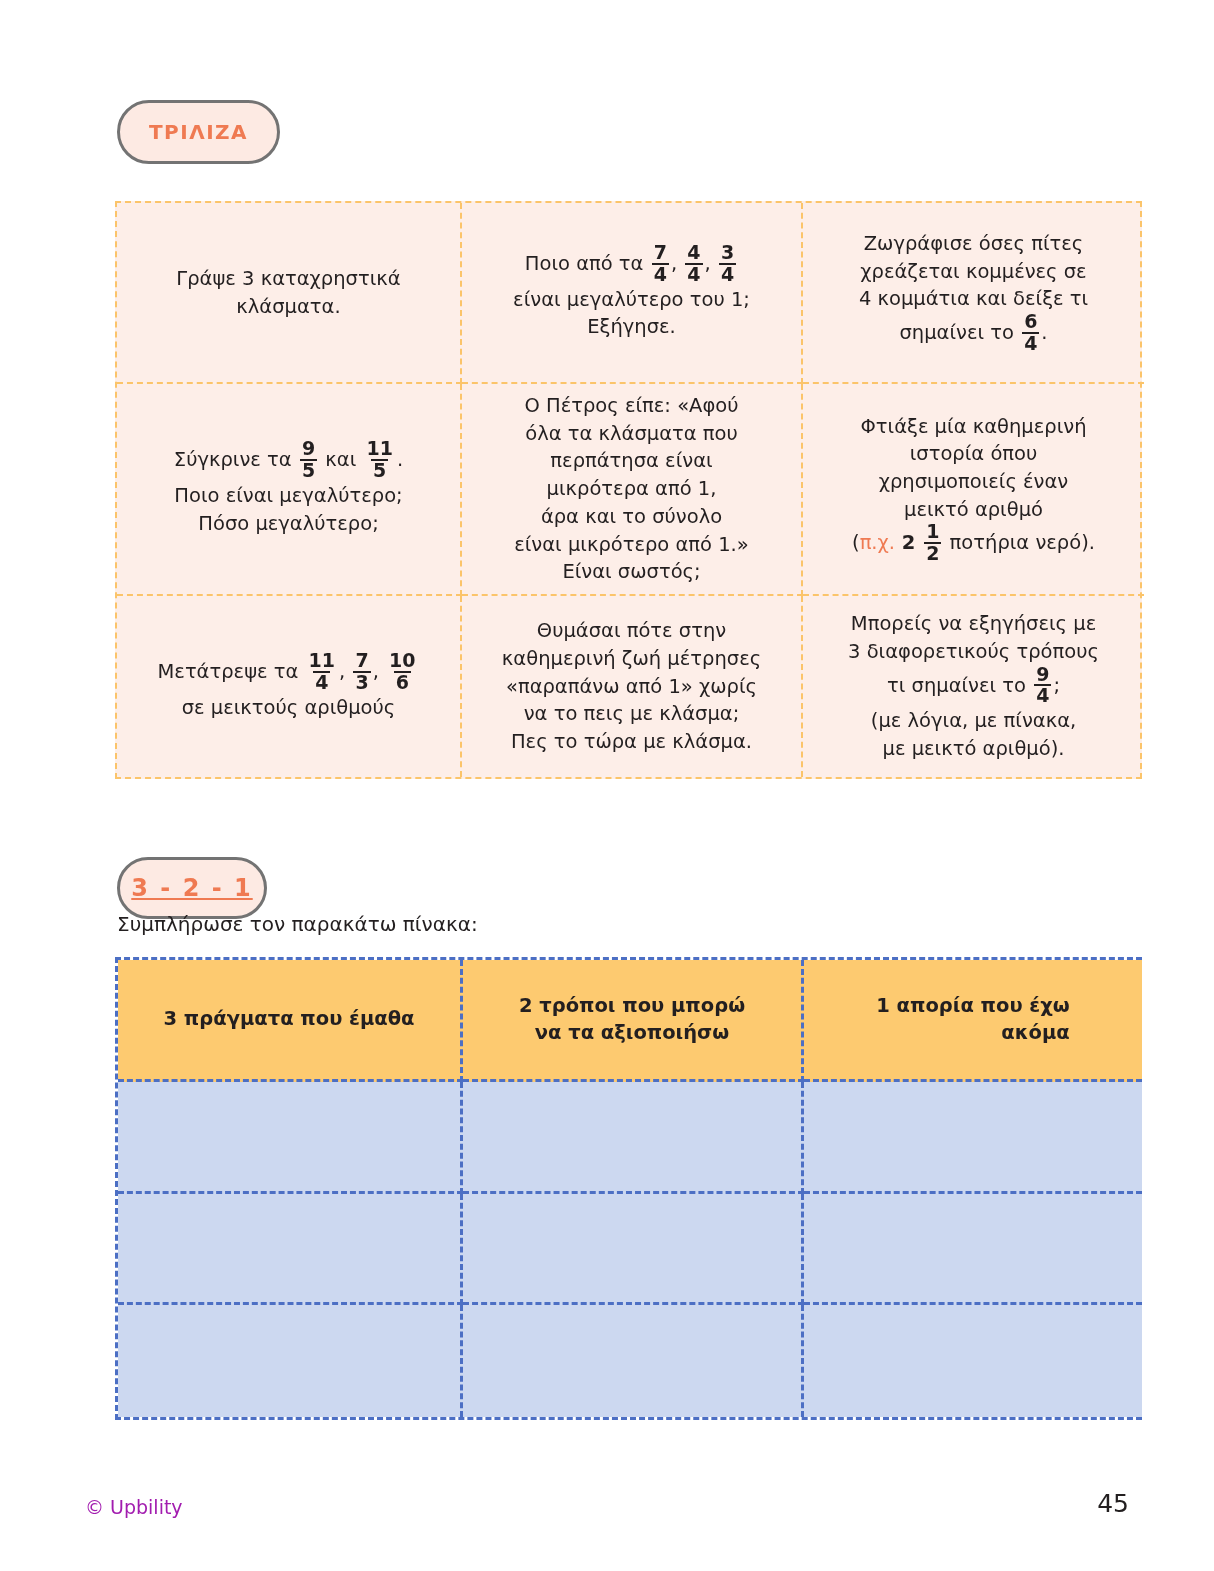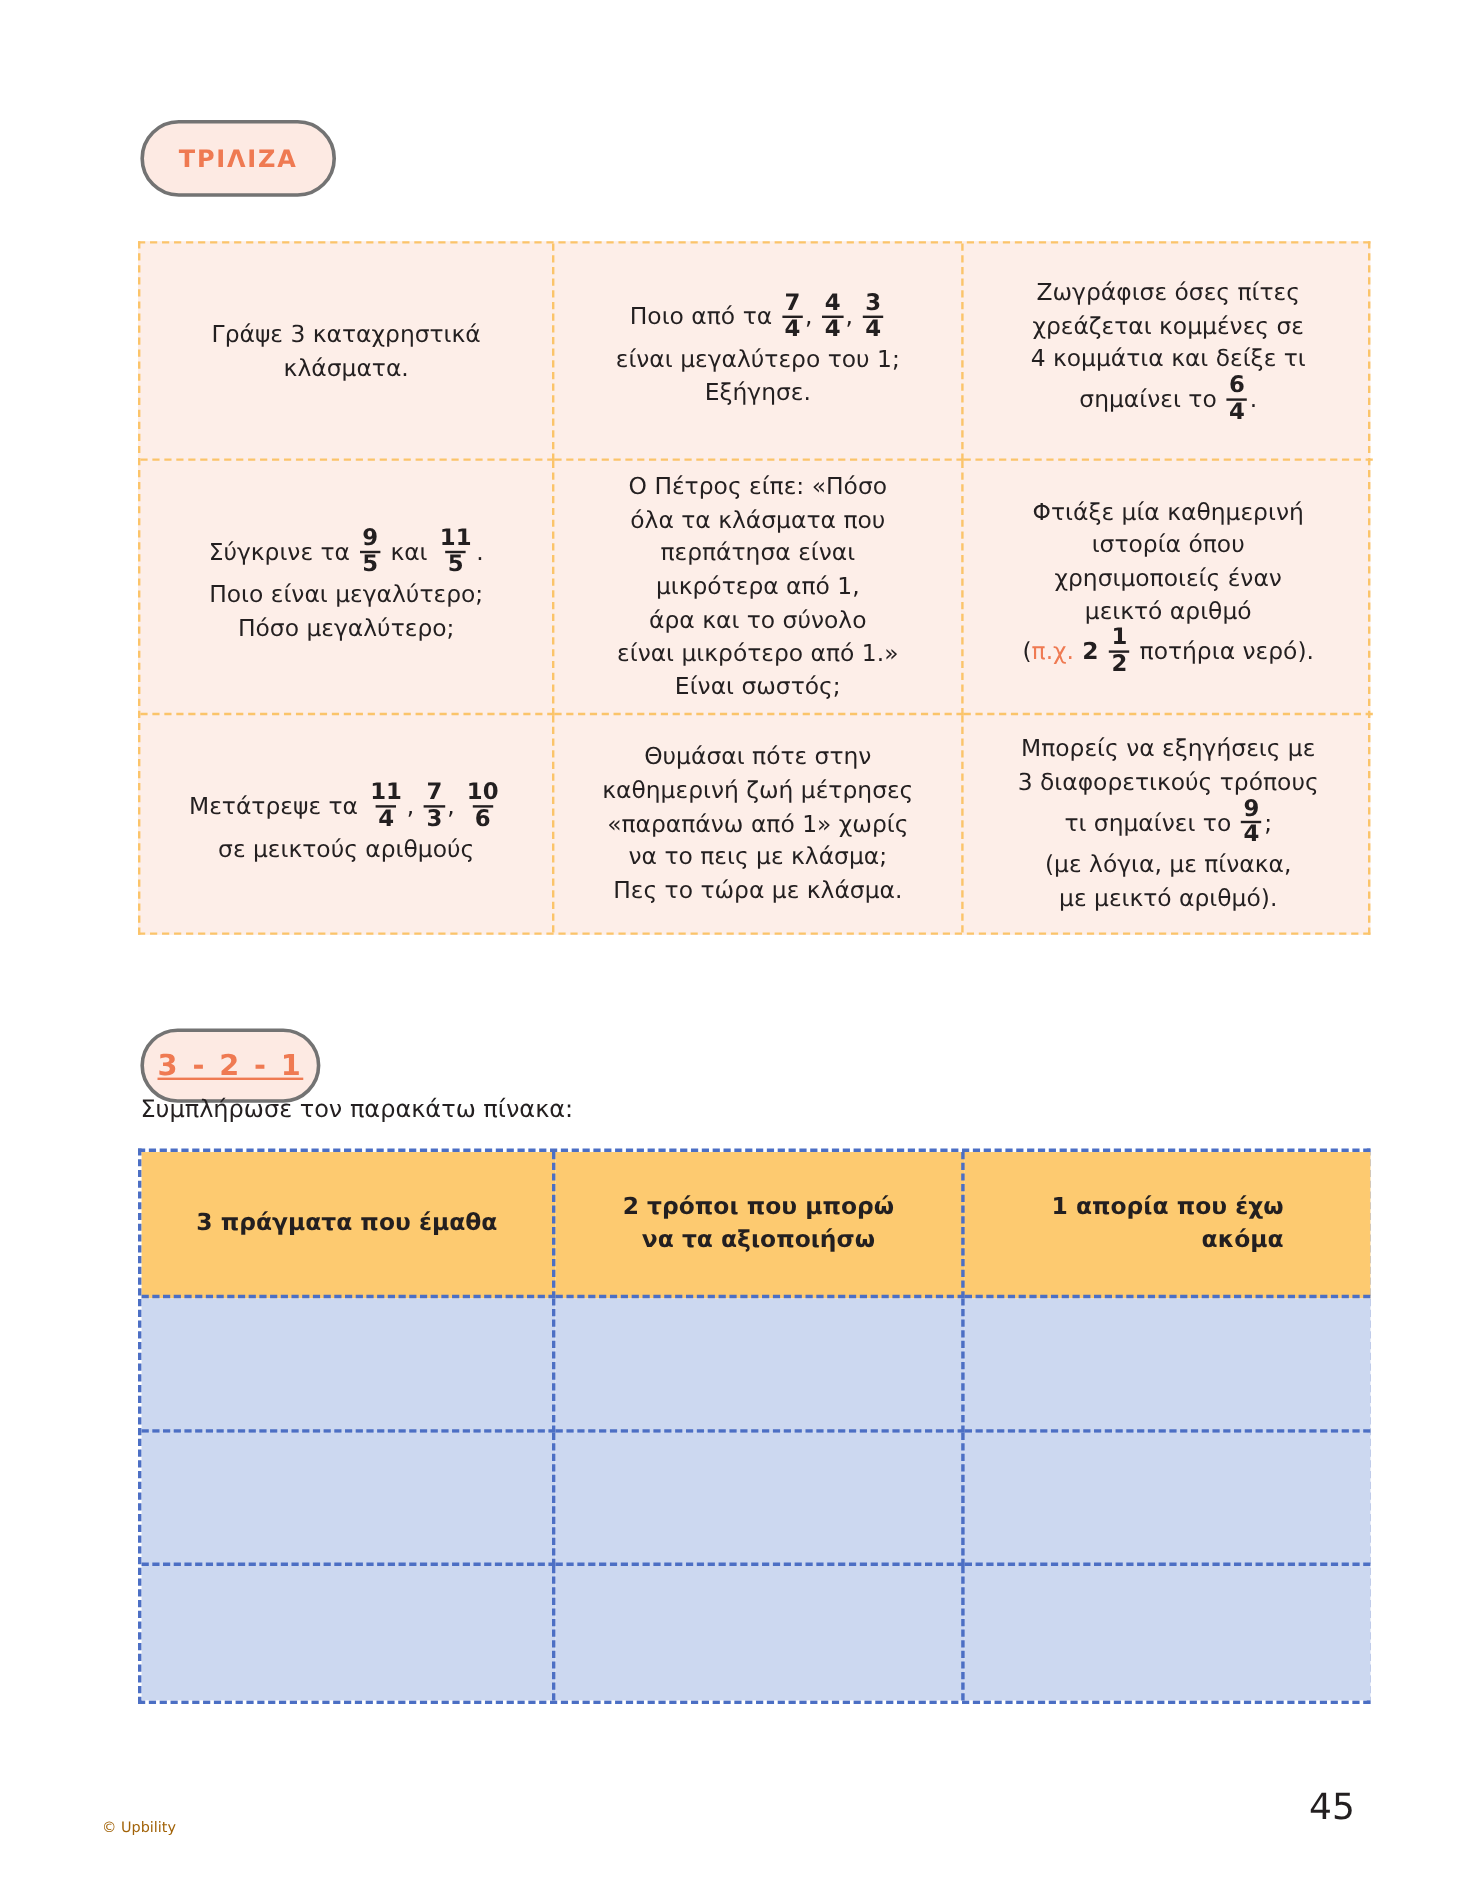--- a/index.html
+++ b/index.html
@@ -141,29 +141,28 @@
     box-sizing: border-box;
   }
   .bcell.last { border-right: none; }
   .bcell.bottom { border-bottom: none; }
 
   
   #footer-credit {
     position: absolute;
     left: 85px;
     top: 1496px;
-    font-size: 12px;
-    color: #a16207;
-    margin-top: 20px;
+    font-size: 19px;
+    color: #a21caf;
   }
   #footer-page {
     position: absolute;
     right: 85px;
     top: 1489px;
-    font-size: 30px;
+    font-size: 25px;
     color: #231f20;
   }
 </style>
 </head>
 <body>
 
 <div class="pill" id="pill-trilisa">ΤΡΙΛΙΖΑ</div>
 
 <div id="tictactoe">
 
@@ -212,21 +211,21 @@
           <span class="num">11</span>
           <span class="den">5</span>
         </span><span>.</span><br>
       <span>Ποιο είναι μεγαλύτερο;</span><br>
       <span>Πόσο μεγαλύτερο;</span>
     </span>
   </div>
 
   <div class="tcell">
     <span class="ctext">
-      <span>Ο Πέτρος είπε: «Πόσο</span><br>
+      <span>Ο Πέτρος είπε: «Αφού</span><br>
       <span>όλα τα κλάσματα που</span><br>
       <span>περπάτησα είναι</span><br>
       <span>μικρότερα από 1,</span><br>
       <span>άρα και το σύνολο</span><br>
       <span>είναι μικρότερο από 1.»</span><br>
       <span>Είναι σωστός;</span>
     </span>
   </div>
 
   <div class="tcell">

